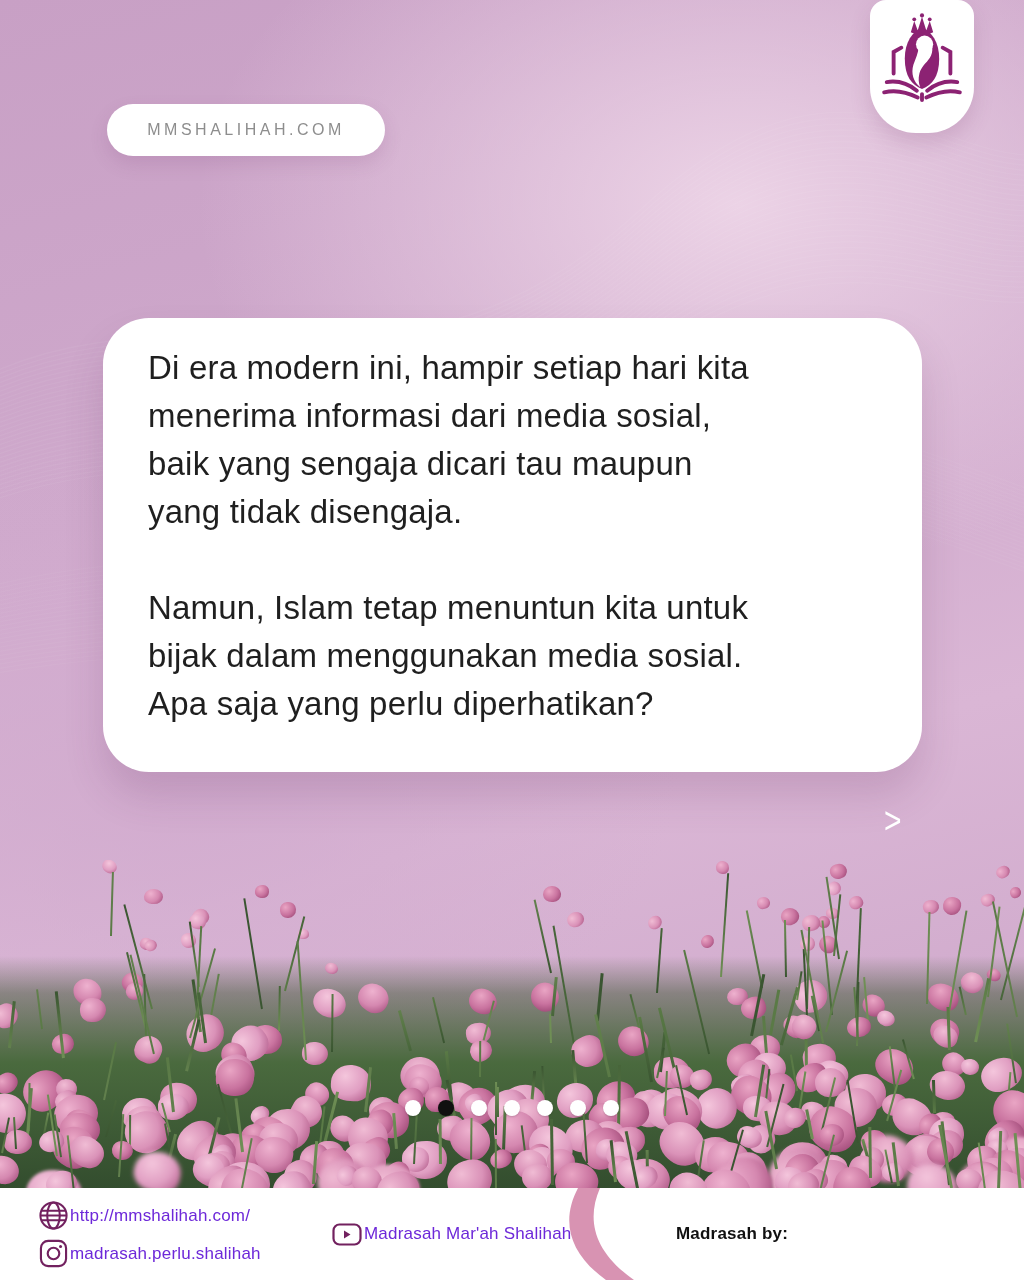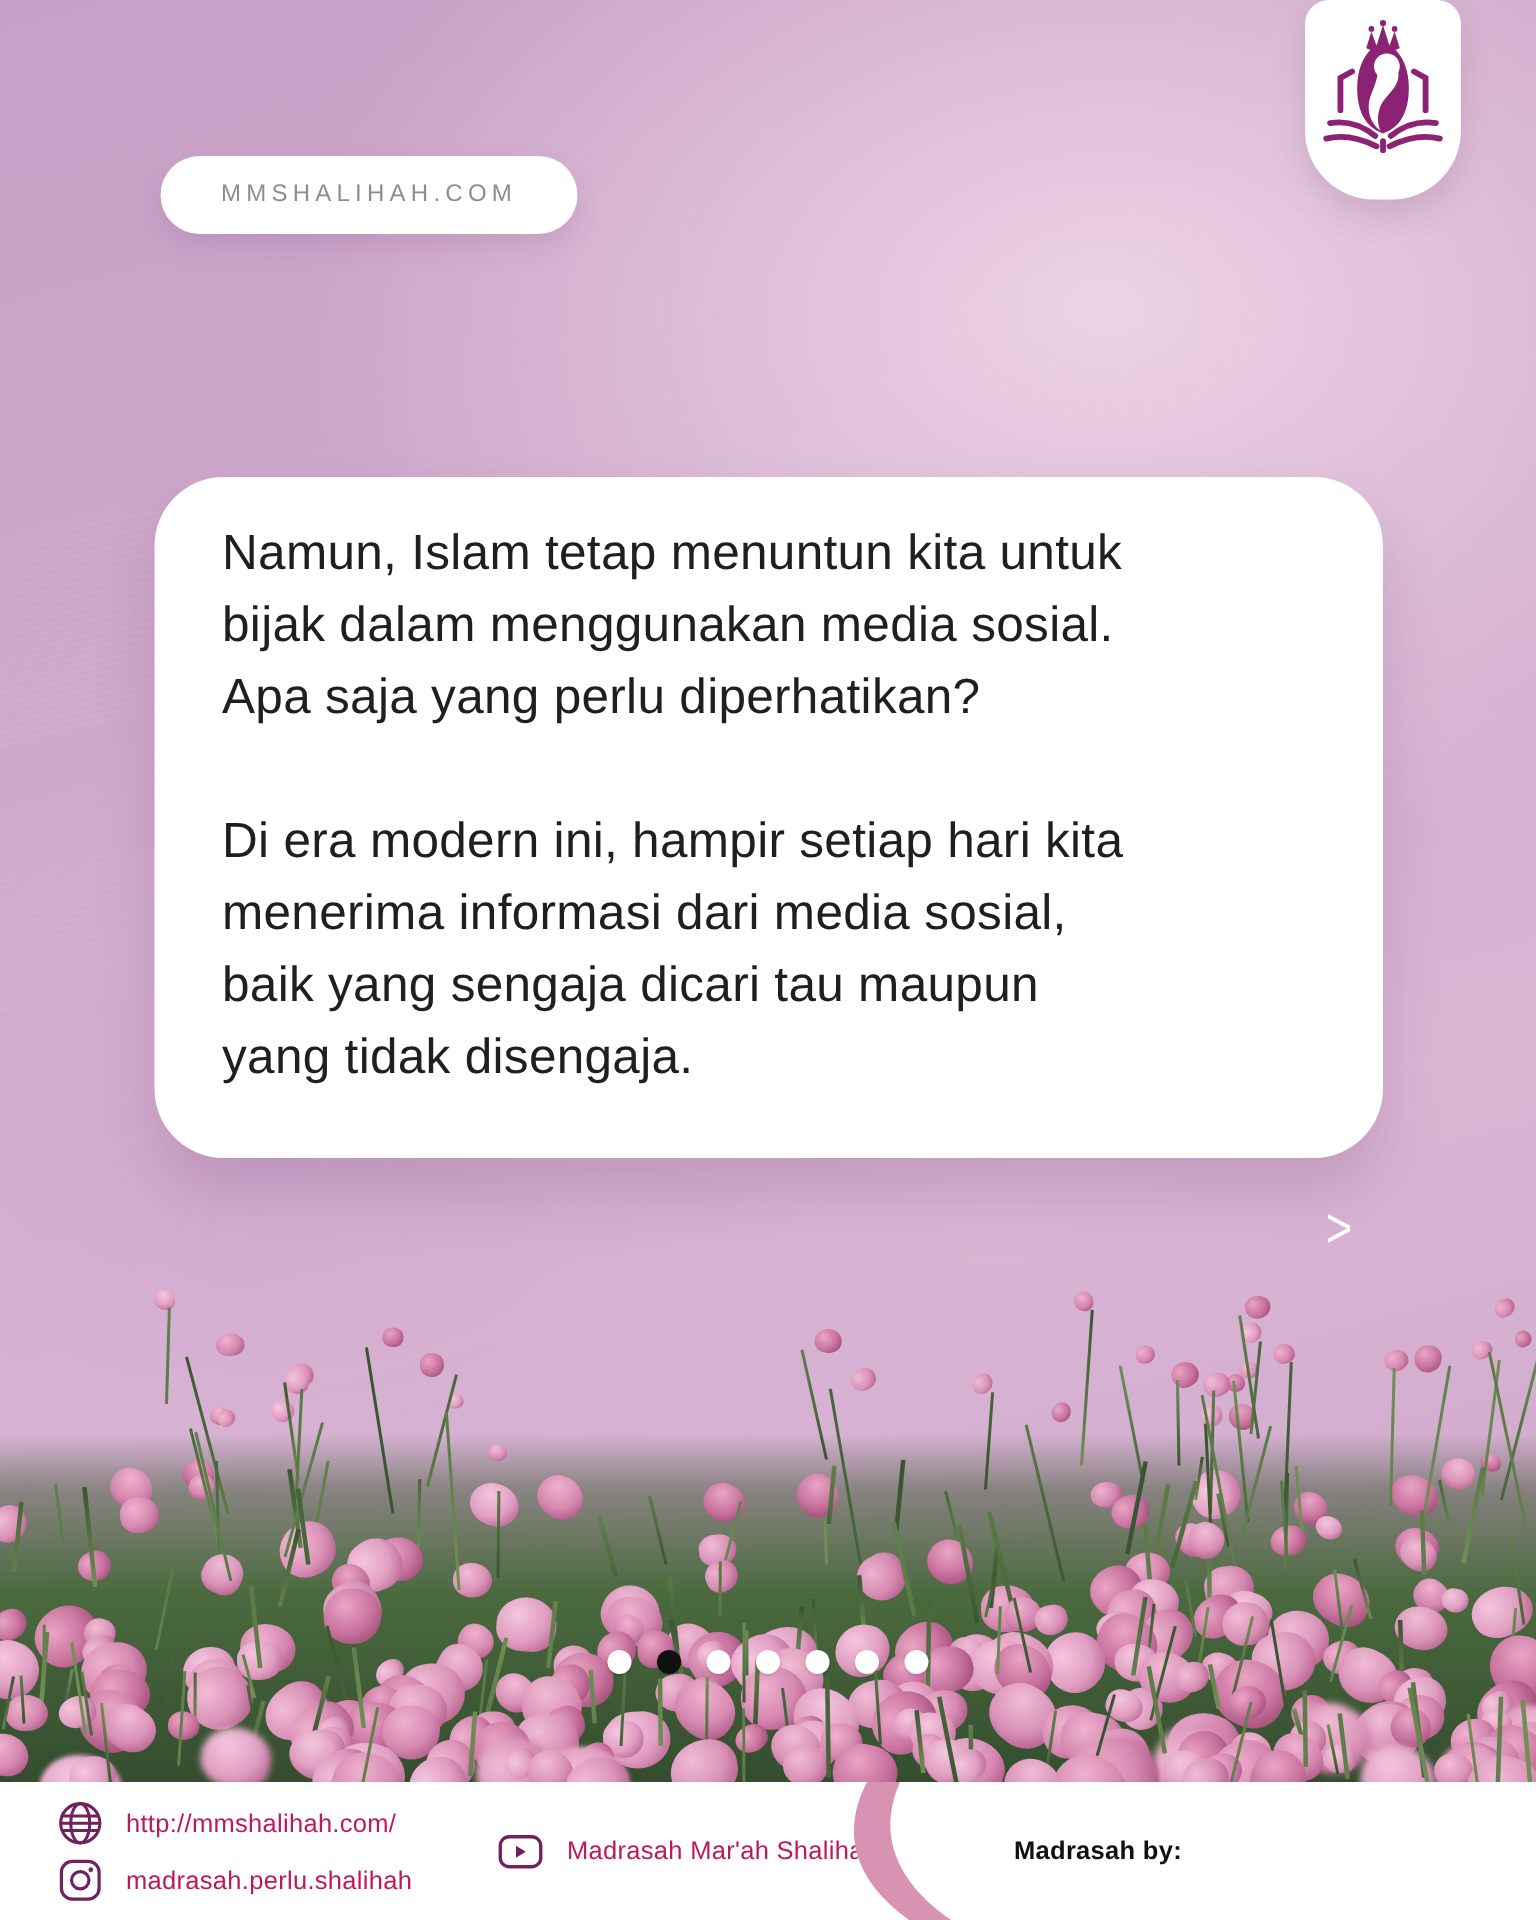--- a/index.html
+++ b/index.html
@@ -38,21 +38,21 @@
   #flowers div{position:absolute;}
 
   .dots{position:absolute;top:1100px;left:0;width:100%;display:flex;justify-content:center;
     gap:17px;z-index:30;}
   .dot{width:16px;height:16px;border-radius:50%;background:#fff;box-shadow:0 1px 2px rgba(0,0,0,.15);cursor:pointer;}
   .dot.active{background:#101010;}
 
   .footer{position:absolute;left:0;top:1188px;width:100%;height:92px;background:#fff;z-index:40;}
   .fcol{position:absolute;top:0;height:100%;display:flex;flex-direction:column;justify-content:center;gap:8px;}
   .col1{left:36px;} .col2{left:330px;}
-  .flink{display:flex;align-items:center;gap:14px;color:#be185d;font-size:17px;font-weight:500;
+  .flink{display:flex;align-items:center;color:#6d28d9;font-size:17px;font-weight:500;
     letter-spacing:.2px;cursor:pointer;}
   .flink .ic{width:34px;display:flex;justify-content:center;}
   .swoosh{position:absolute;left:548px;top:0;}
   .sponsor{position:absolute;left:676px;top:0;height:100%;display:flex;align-items:center;gap:30px;}
   .sponsor-label{font-size:17px;font-weight:700;color:#101010;letter-spacing:.2px;}
   .qohwah{color:#101010;text-align:right;}
   .qohwah .ar{font-family:"DejaVu Sans",sans-serif;font-size:42px;font-weight:700;line-height:.95;display:block;}
   .qohwah .lat{font-size:13px;font-weight:700;display:block;margin-top:-5px;letter-spacing:.5px;}
 </style>
 </head>
@@ -136,27 +136,27 @@
       <path d="M44 90 C33 81 21 78 9 80"></path>
       <path d="M45 98 C31 91 18 89 6 92"></path>
       <path d="M56 90 C67 81 79 78 91 80"></path>
       <path d="M55 98 C69 91 82 89 94 92"></path>
       <path d="M50 94 L50 101"></path>
     </g>
   </svg>
 </div>
 
 <div class="card">
-  <p>Namun, Islam tetap menuntun kita untuk
-bijak dalam menggunakan media sosial.
-Apa saja yang perlu diperhatikan?</p>
   <p>Di era modern ini, hampir setiap hari kita
 menerima informasi dari media sosial,
 baik yang sengaja dicari tau maupun
 yang tidak disengaja.</p>
+  <p>Namun, Islam tetap menuntun kita untuk
+bijak dalam menggunakan media sosial.
+Apa saja yang perlu diperhatikan?</p>
 </div>
 
 <div class="swipe">
   <span class="chev">&gt;</span>
 </div>
 
 <div id="flowers">
     <div style="left: 0px; top: 96px; width: 1024px; height: 232px; z-index: 10; background: linear-gradient(rgba(60, 86, 50, 0) 0%, rgba(60, 86, 50, 0.5) 16%, rgb(74, 106, 62) 46%, rgb(51, 77, 46) 100%);"></div>
     <div style="left: 761.263px; top: 48.7511px; width: 2px; height: 78.6095px; background: linear-gradient(rgb(111, 143, 85), rgb(71, 101, 58)); transform: rotate(-11.1833deg); transform-origin: center bottom; z-index: 132;"></div>
     <div style="left: 757.441px; top: 36.7511px; width: 12.8261px; height: 11.7806px; border-radius: 48.8196% 55.465% 51.0047% 45.1117%; background: radial-gradient(circle at 35% 32%, rgb(238, 178, 207) 0%, rgb(213, 136, 176) 52%, rgb(156, 66, 115) 100%); transform: rotate(-10.4106deg); z-index: 56;"></div>

